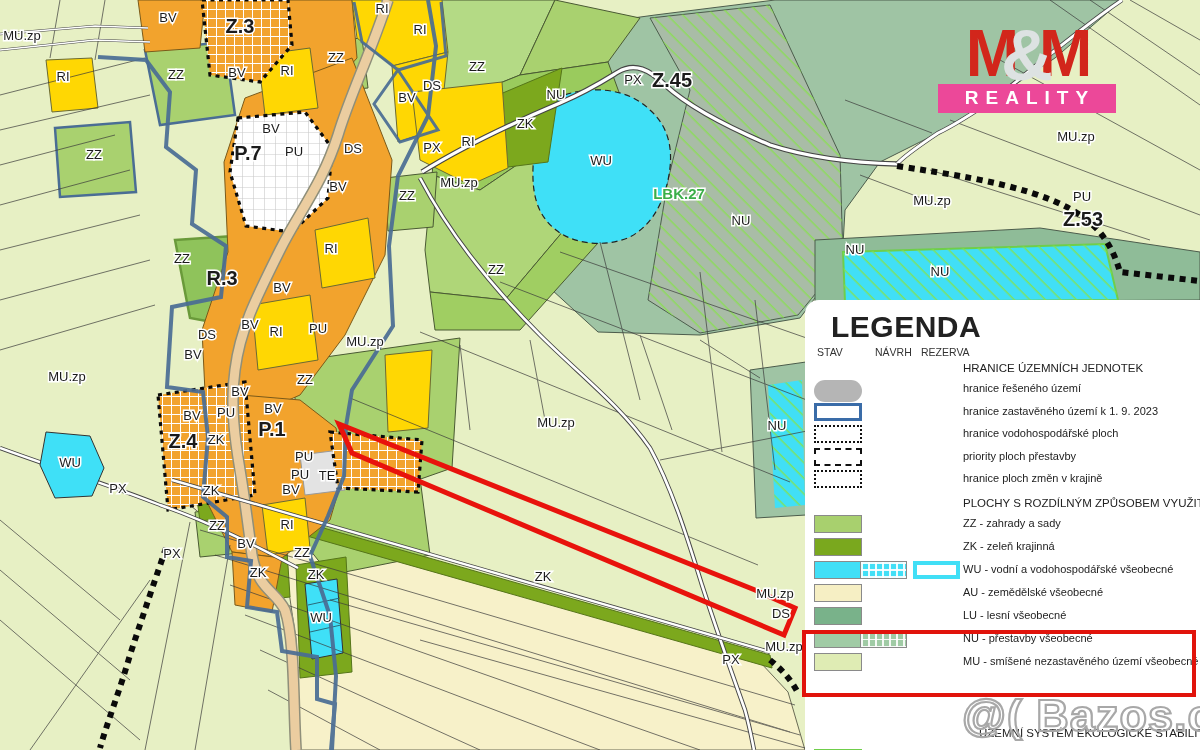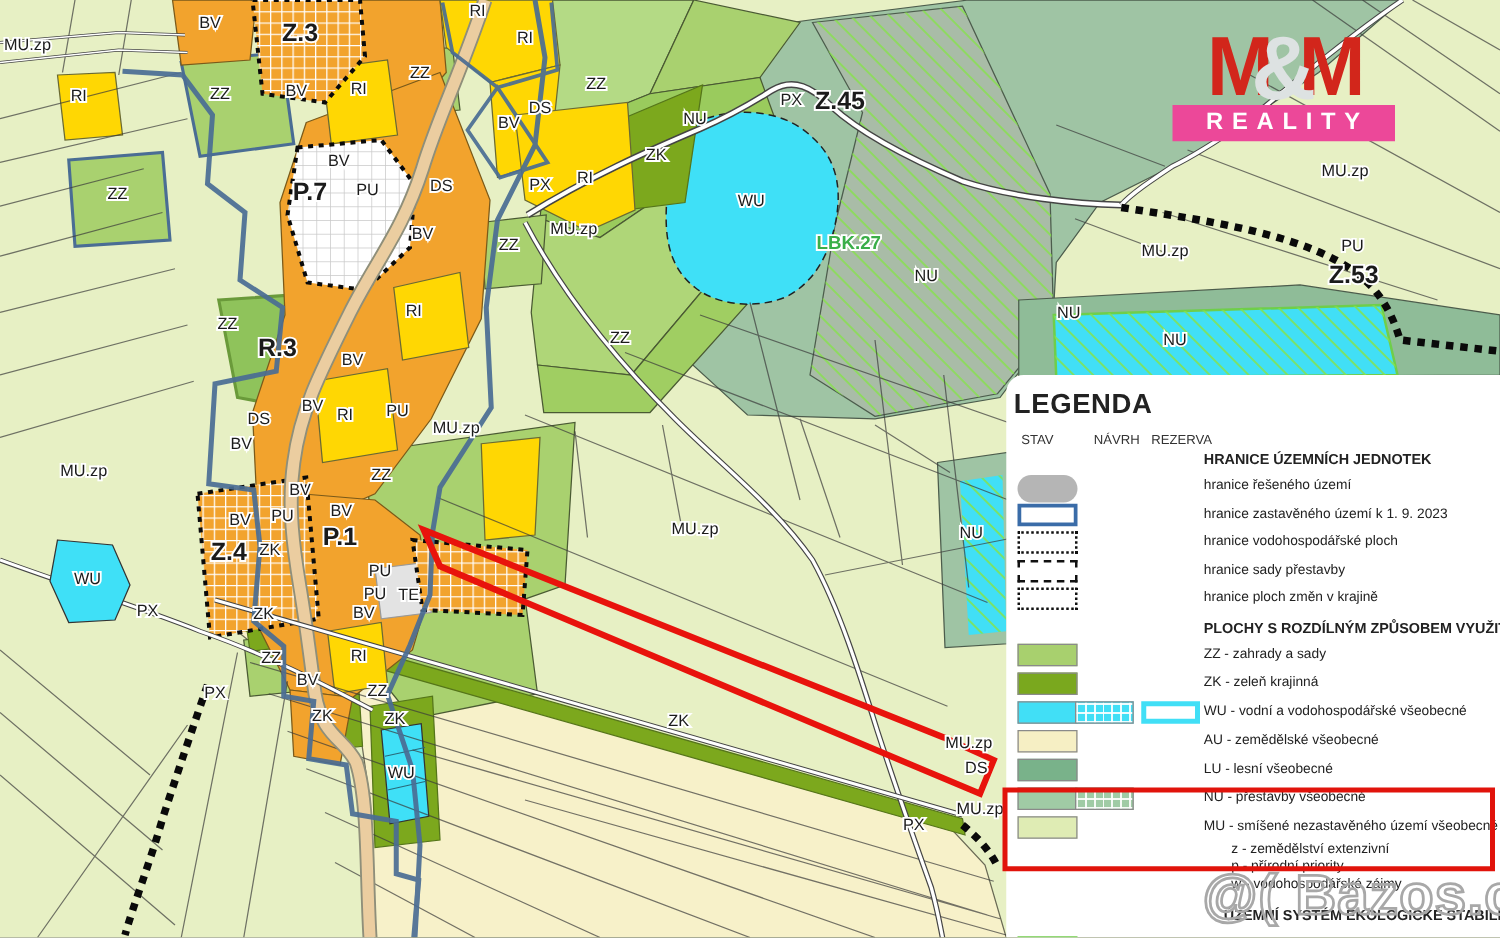--- a/index.html
+++ b/index.html
@@ -6,25 +6,25 @@
   #stage{position:relative;width:1200px;height:750px;overflow:hidden;background:#E7F0C4;
          font-family:"Liberation Sans",sans-serif;}
   #map-svg{position:absolute;left:0;top:0;}
   text.lbl{font-family:"Liberation Sans",sans-serif;font-size:13px;fill:#1b1b1b;
            stroke:#ffffff;stroke-width:3px;paint-order:stroke;text-anchor:middle;}
   text.lbl-bold{font-size:20px;font-weight:bold;}
   text.lbl-green{fill:#3aae48;font-size:15px;font-weight:bold;}
   
   #legend{position:absolute;left:805px;top:300px;width:395px;height:450px;background:#fff;
           border-top-left-radius:14px;color:#222;}
-  #legend-title{font-size:22px;font-weight:bold;margin:10px 0 0 6px;letter-spacing:.5px;}
+  #legend-title{font-size:30px;font-weight:bold;margin:10px 0 0 26px;letter-spacing:.5px;}
   #legend-cols{position:absolute;left:0;top:46px;width:160px;font-size:10.5px;color:#333;}
   #legend-cols span{position:absolute;top:0;white-space:nowrap;}
   #col-stav{left:12px;} #col-navrh{left:70px;} #col-rezerva{left:116px;}
-  .lg-sec-head{position:absolute;left:158px;width:235px;font-size:11.5px;font-weight:bold;white-space:nowrap;}
+  .lg-sec-head{position:absolute;left:158px;width:235px;font-size:11.5px;font-weight:normal;white-space:nowrap;}
   .lg-row{position:absolute;font-size:11px;white-space:nowrap;}
   .lg-row .txt{position:absolute;left:158px;top:2px;}
   .sw{position:absolute;box-sizing:border-box;}
   .sw-stav{left:9px;width:48px;height:18px;}
   .sw-navrh{left:55px;width:47px;height:18px;}
   .sw-rezerva{left:108px;width:47px;height:18px;}
   .sw-grayblob{background:#b5b5b5;border-radius:11px;height:22px!important;}
   .sw-blueline{background:#fff;border:3px solid #3a6ca8;}
   .sw-dotted{background:#fff;border:2.5px dotted #111;}
   .sw-dashdot{background:#fff;border:2.5px dashed #111;}
@@ -330,21 +330,21 @@
         <div class="lg-row" style="top: 102.5px; left: 0px;">
           <div class="sw sw-stav sw-blueline" style="top: 0px;"></div>
           <span class="txt">hranice zastavěného území k 1. 9. 2023</span>
         </div>
         <div class="lg-row" style="top: 125px; left: 0px;">
           <div class="sw sw-stav sw-dotted" style="top: 0px;"></div>
           <span class="txt">hranice vodohospodářské ploch</span>
         </div>
         <div class="lg-row" style="top: 147.5px; left: 0px;">
           <div class="sw sw-stav sw-dashdot" style="top: 0px;"></div>
-          <span class="txt">hranice sady přestavby</span>
+          <span class="txt">priority ploch přestavby</span>
         </div>
         <div class="lg-row" style="top: 170px; left: 0px;">
           <div class="sw sw-stav sw-dotted" style="top: 0px;"></div>
           <span class="txt">hranice ploch změn v krajině</span>
         </div>
         <div class="lg-sec-head" style="top: 196.5px;">PLOCHY S ROZDÍLNÝM ZPŮSOBEM VYUŽITÍ</div>
         <div class="lg-row" style="top: 214.5px;">
           <div class="sw sw-stav" style="background: rgb(168, 208, 110); border: 1px solid rgb(138, 138, 138);"></div>
           <span class="txt">ZZ - zahrady a sady</span>
         </div>
@@ -368,25 +368,20 @@
         </div>
         <div class="lg-row" style="top: 329.5px;">
           <div class="sw sw-stav" style="background: rgb(160, 203, 165); border: 1px solid rgb(138, 138, 138);"></div>
           <div class="sw sw-navrh hatch-green" style="border: 1px solid rgb(138, 138, 138);"></div>
           <span class="txt">NU - přestavby všeobecné</span>
         </div>
         <div class="lg-row" style="top: 352.5px;">
           <div class="sw sw-stav" style="background: rgb(223, 236, 180); border: 1px solid rgb(138, 138, 138);"></div>
           <span class="txt">MU - smíšené nezastavěného území všeobecné</span>
         </div>
-        <div class="sublines" style="position: absolute; top: 371.5px; left: 0px; width: 100%;">
-          <div>z - zemědělství extenzivní</div>
-          <div>p - přírodní priority</div>
-          <div>w - vodohospodářské zájmy</div>
-        </div>
         <div class="lg-sec-head" style="top: 426.5px; padding-left: 16px;">ÚZEMNÍ SYSTÉM EKOLOGICKÉ STABILITY</div>
         <div class="lg-row" style="top: 448.5px;">
           <div class="sw sw-stav sw-biodiag"></div>
         </div>
       </div>
 </div>
 
 <div id="mu-highlight"></div>
 
 <div id="watermark">@( Bazos.cz</div>

